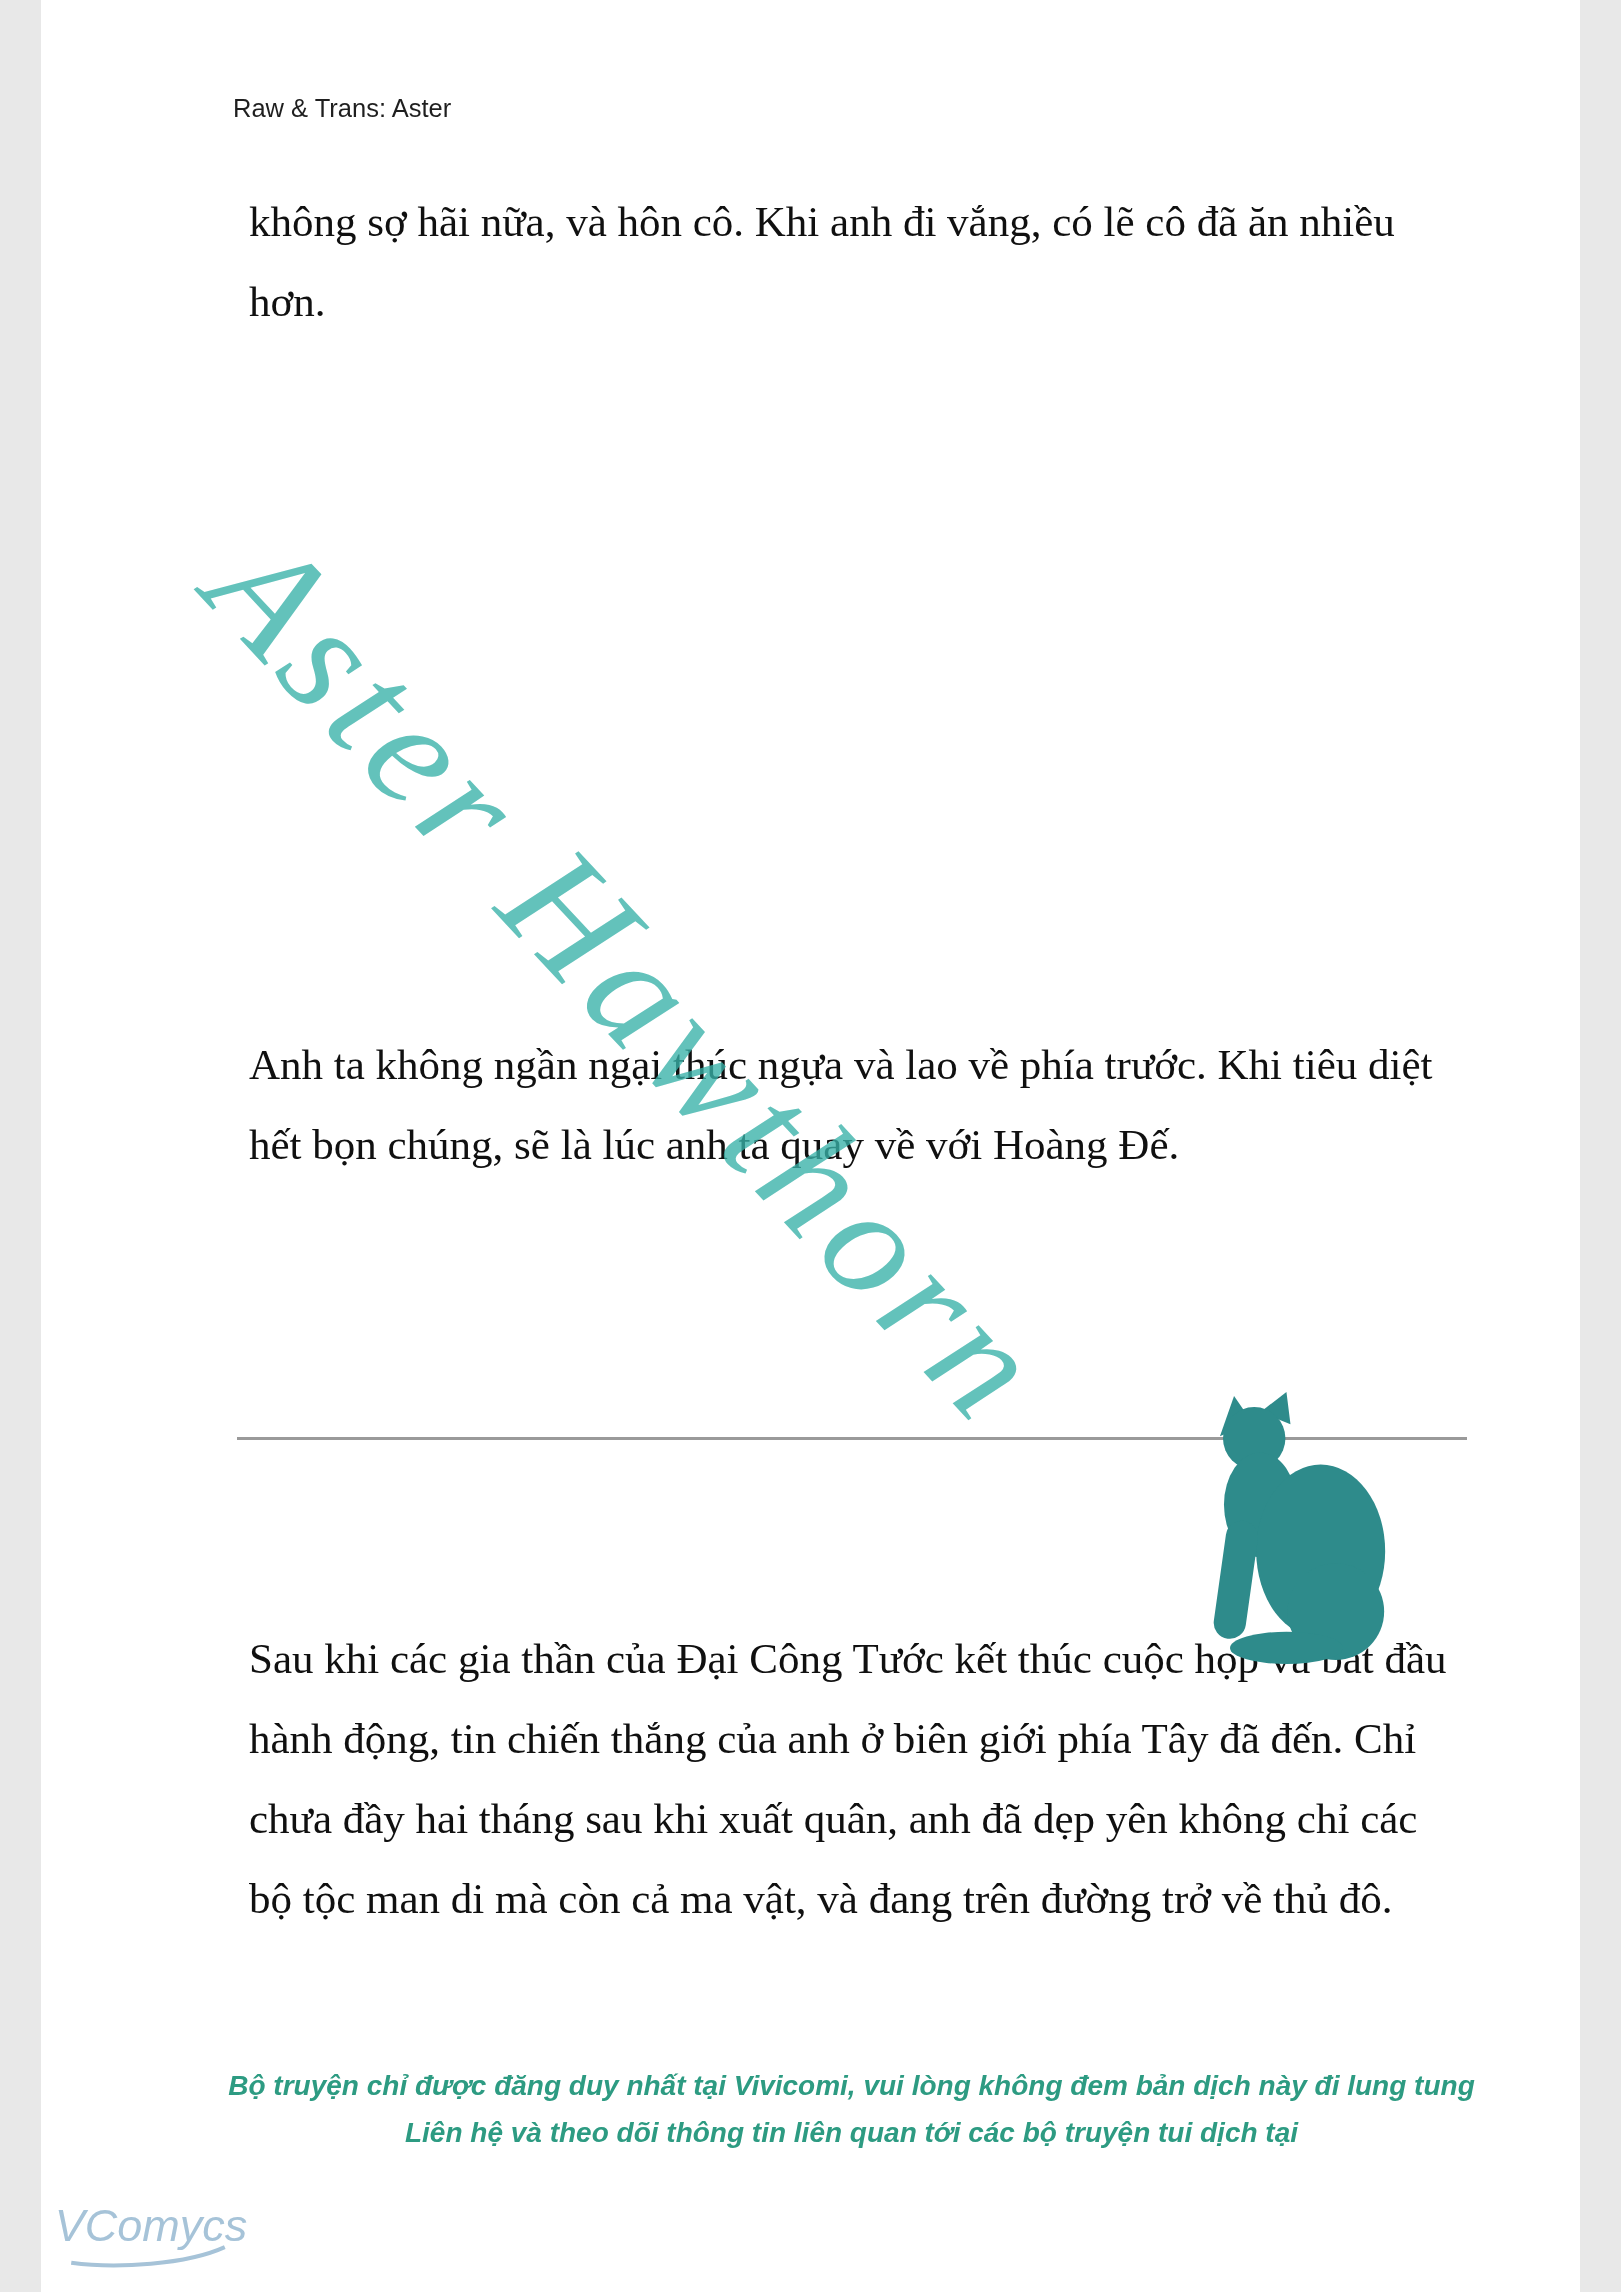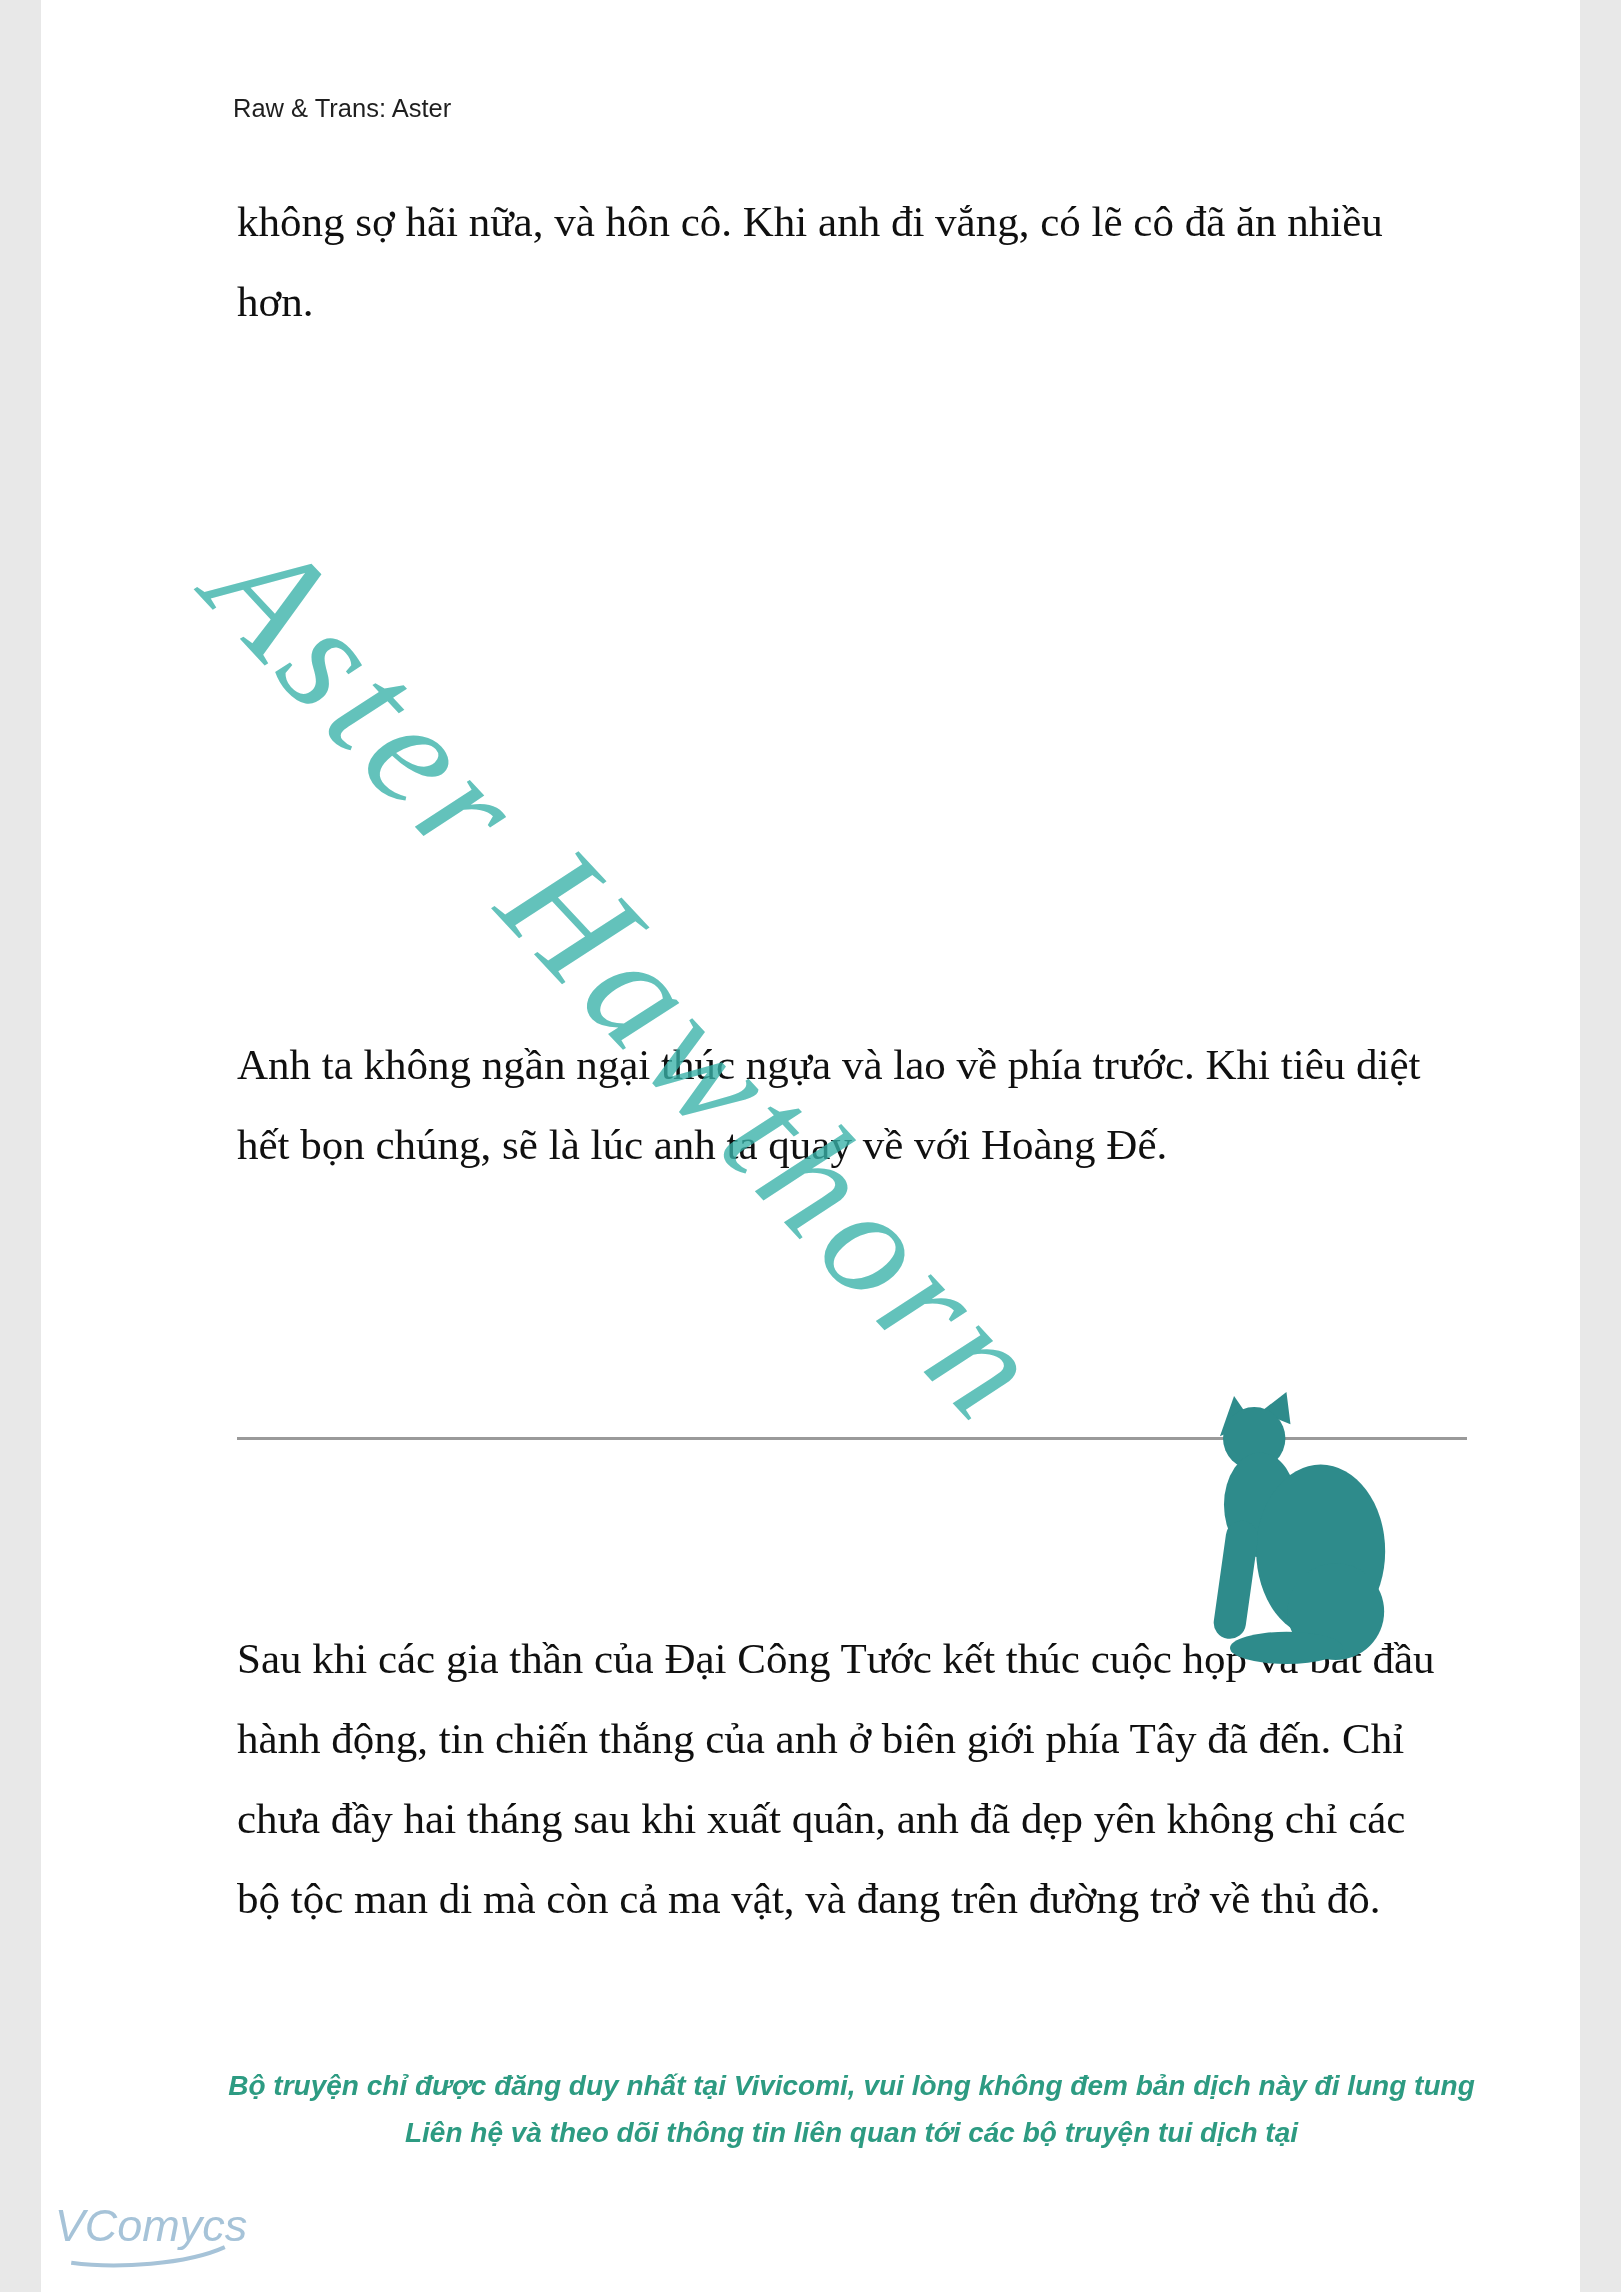--- a/index.html
+++ b/index.html
@@ -11,21 +11,21 @@
     font-family:"Liberation Serif", serif;
     color:var(--text,#101010);
     margin:0 auto;
   }
   .credit{
     position:absolute;left:192px;top:94px;
     font-family:"Liberation Sans", sans-serif;
     font-size:25.5px;color:#1f1f1f;
   }
   .para{
-    position:absolute;left:196px;width:1220px;
+    position:absolute;left:208px;width:1220px;
     font-size:43px;line-height:80px;
     margin:0;text-align:left;
     z-index:1;
   }
   .p1{top:182px;}
   .p2{top:490px;}
   .p3{top:798px;}
   .p4{top:1025px;}
   .p5{top:1619px;}
   .divider{

